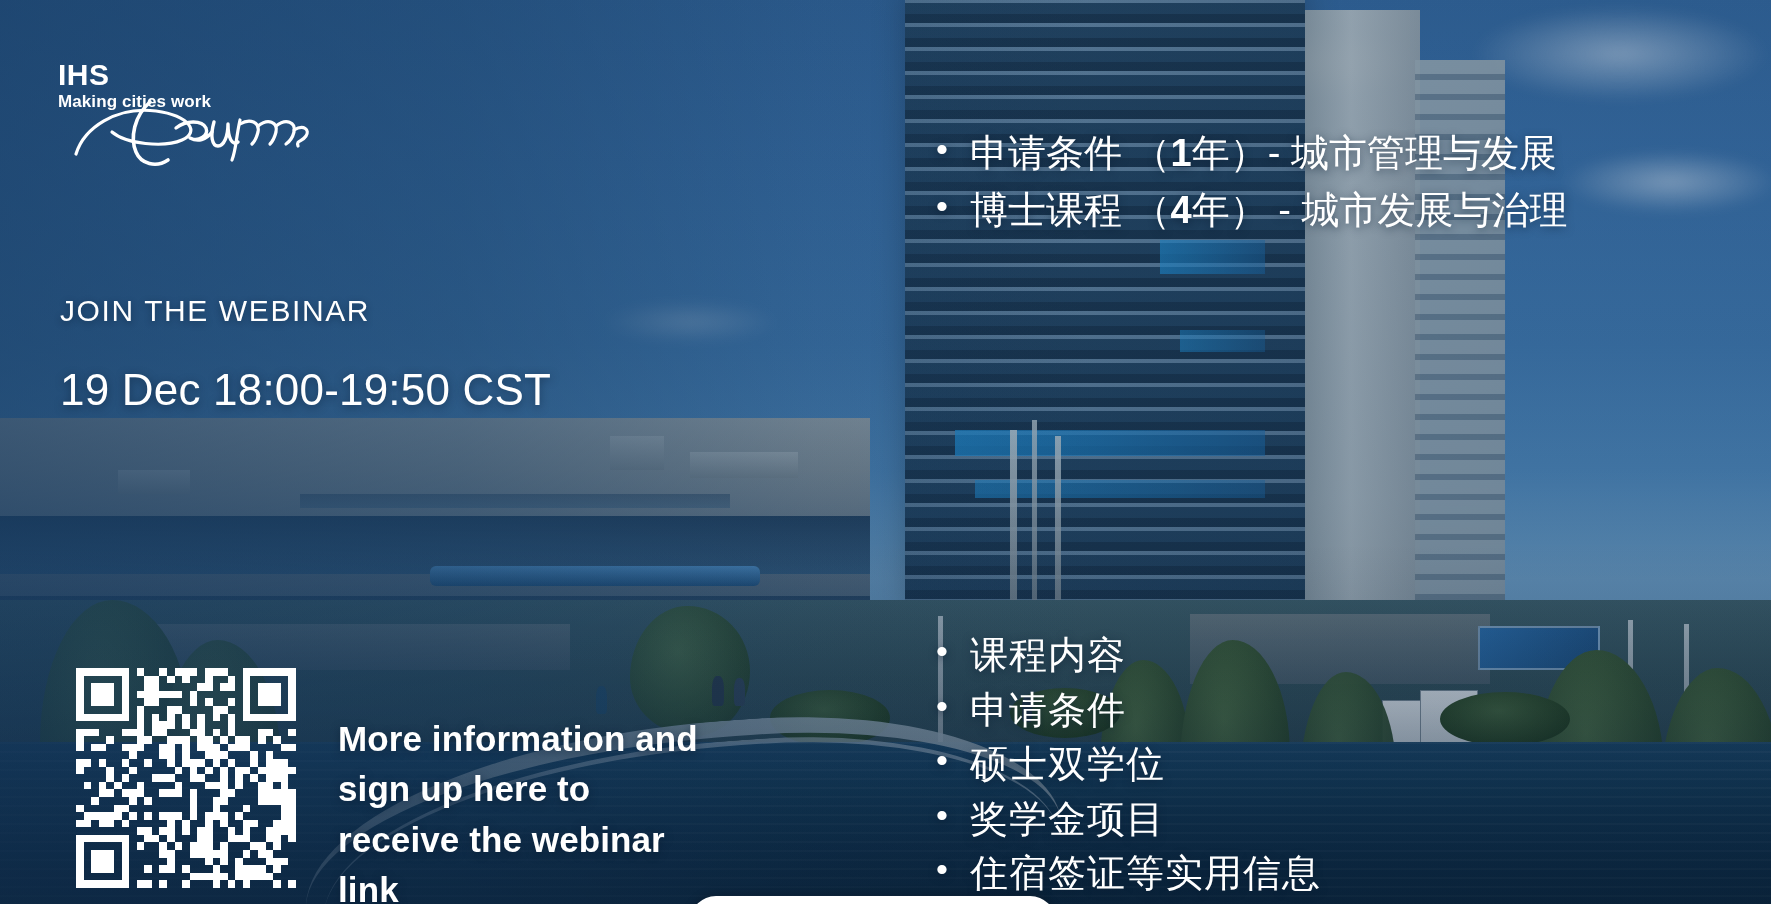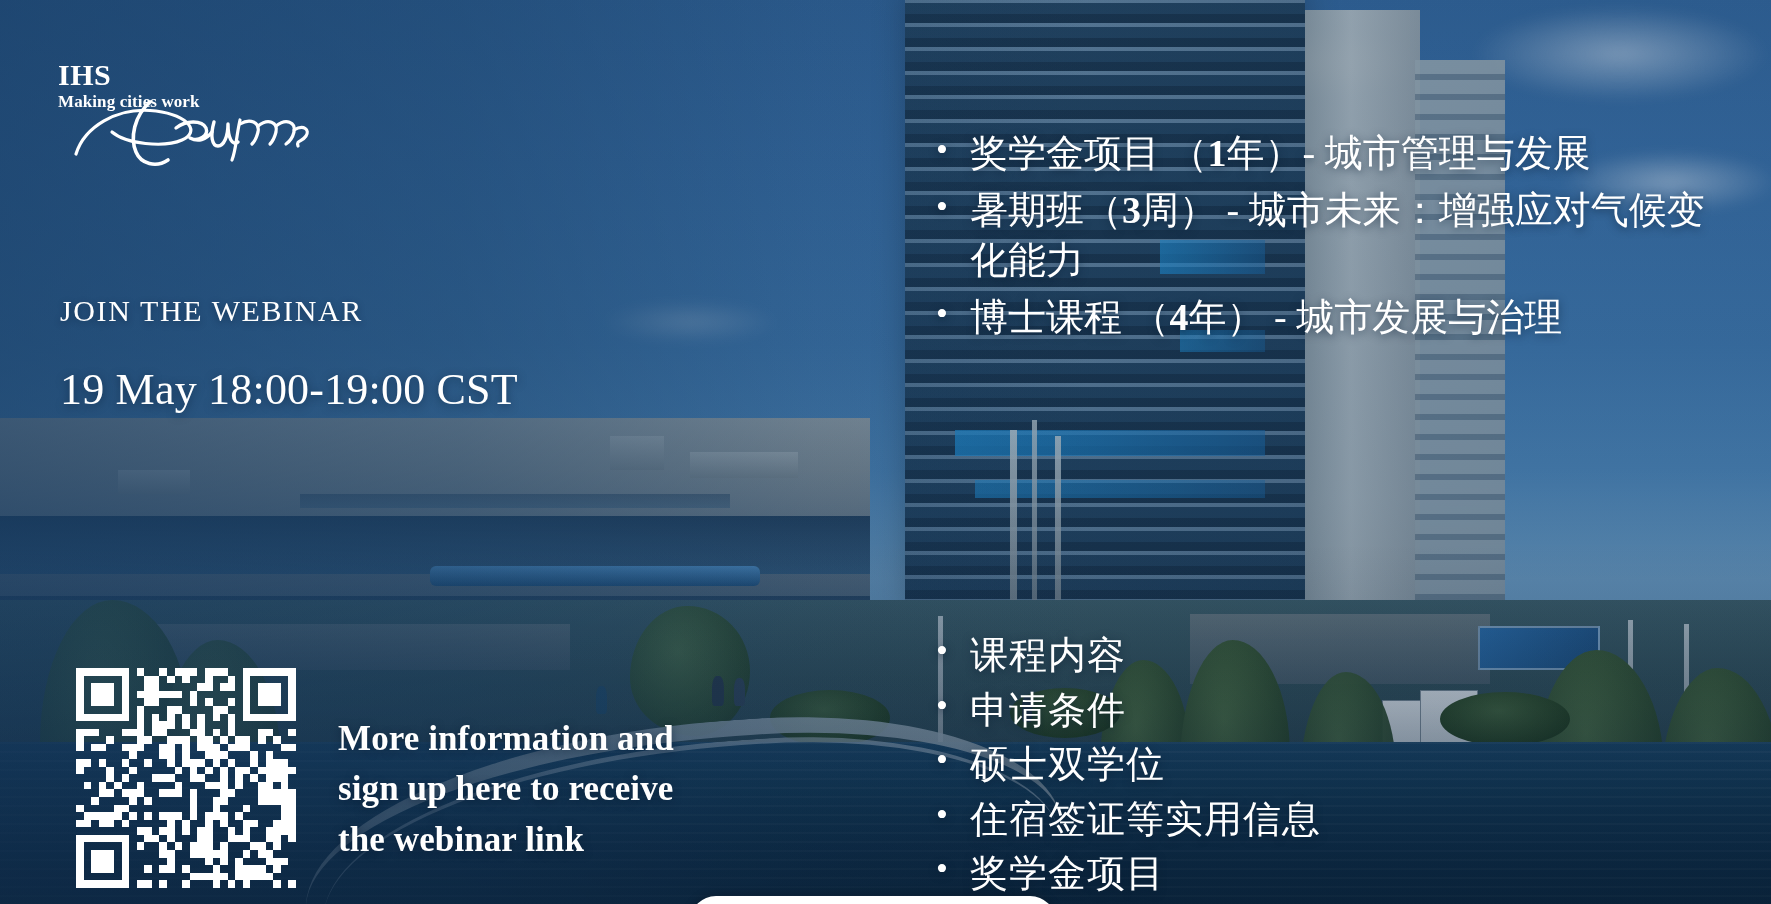--- a/index.html
+++ b/index.html
@@ -12,21 +12,20 @@
     background: #0d2233;
     font-family: "Liberation Sans", "DejaVu Sans", sans-serif;
   }
 
   #banner {
     position: relative;
     width: 1771px;
     height: 904px;
     overflow: hidden;
     background: #a16207;
-    font-family: Liberation Serif, serif;
   }
 
   
   .bg-layer { position: absolute; inset: 0; }
 
   
   .sky {
     background: linear-gradient(180deg,
       #2f6094 0%, #35699f 18%, #3c73a8 38%, #4a82b4 52%, #5f93be 60%, #6b9cc4 64%);
   }
@@ -359,49 +358,46 @@
           <path d="M176 26 C186 20 196 24 194 34 C192 42 188 46 188 46" stroke-width="3.2"></path>
           <path d="M194 28 C204 20 214 24 212 34 C210 42 206 46 206 46" stroke-width="3.2"></path>
           <path d="M212 28 C222 20 232 24 230 34 C228 42 222 46 222 46" stroke-width="3.2"></path>
           <path d="M230 32 C240 26 246 32 242 38 C238 44 232 42 234 48" stroke-width="3.2"></path>
         </g>
       </svg>
     </div>
 
     <div id="headline-block">
       <div class="kicker">JOIN THE WEBINAR</div>
-      <div class="datetime">19 May 18:00-19:00 CST</div>
+      <div class="datetime">19 Dec 18:00-19:50 CST</div>
     </div>
 
     <div id="qr">
       <svg viewBox="0 0 29 29" shape-rendering="crispEdges" aria-hidden="true">
         <g id="qr-modules" fill="#ffffff">
             <path d="M0 0h1v1h-1zM1 0h1v1h-1zM2 0h1v1h-1zM3 0h1v1h-1zM4 0h1v1h-1zM5 0h1v1h-1zM6 0h1v1h-1zM8 0h1v1h-1zM11 0h1v1h-1zM13 0h1v1h-1zM14 0h1v1h-1zM15 0h1v1h-1zM17 0h1v1h-1zM18 0h1v1h-1zM19 0h1v1h-1zM22 0h1v1h-1zM23 0h1v1h-1zM24 0h1v1h-1zM25 0h1v1h-1zM26 0h1v1h-1zM27 0h1v1h-1zM28 0h1v1h-1zM0 1h1v1h-1zM6 1h1v1h-1zM9 1h1v1h-1zM10 1h1v1h-1zM12 1h1v1h-1zM14 1h1v1h-1zM17 1h1v1h-1zM20 1h1v1h-1zM22 1h1v1h-1zM28 1h1v1h-1zM0 2h1v1h-1zM2 2h1v1h-1zM3 2h1v1h-1zM4 2h1v1h-1zM6 2h1v1h-1zM9 2h1v1h-1zM10 2h1v1h-1zM16 2h1v1h-1zM17 2h1v1h-1zM19 2h1v1h-1zM20 2h1v1h-1zM22 2h1v1h-1zM24 2h1v1h-1zM25 2h1v1h-1zM26 2h1v1h-1zM28 2h1v1h-1zM0 3h1v1h-1zM2 3h1v1h-1zM3 3h1v1h-1zM4 3h1v1h-1zM6 3h1v1h-1zM8 3h1v1h-1zM9 3h1v1h-1zM10 3h1v1h-1zM11 3h1v1h-1zM12 3h1v1h-1zM13 3h1v1h-1zM15 3h1v1h-1zM22 3h1v1h-1zM24 3h1v1h-1zM25 3h1v1h-1zM26 3h1v1h-1zM28 3h1v1h-1zM0 4h1v1h-1zM2 4h1v1h-1zM3 4h1v1h-1zM4 4h1v1h-1zM6 4h1v1h-1zM9 4h1v1h-1zM10 4h1v1h-1zM15 4h1v1h-1zM17 4h1v1h-1zM20 4h1v1h-1zM22 4h1v1h-1zM24 4h1v1h-1zM25 4h1v1h-1zM26 4h1v1h-1zM28 4h1v1h-1zM0 5h1v1h-1zM6 5h1v1h-1zM8 5h1v1h-1zM12 5h1v1h-1zM13 5h1v1h-1zM18 5h1v1h-1zM19 5h1v1h-1zM22 5h1v1h-1zM28 5h1v1h-1zM0 6h1v1h-1zM1 6h1v1h-1zM2 6h1v1h-1zM3 6h1v1h-1zM4 6h1v1h-1zM5 6h1v1h-1zM6 6h1v1h-1zM8 6h1v1h-1zM10 6h1v1h-1zM12 6h1v1h-1zM14 6h1v1h-1zM16 6h1v1h-1zM18 6h1v1h-1zM20 6h1v1h-1zM22 6h1v1h-1zM23 6h1v1h-1zM24 6h1v1h-1zM25 6h1v1h-1zM26 6h1v1h-1zM27 6h1v1h-1zM28 6h1v1h-1zM8 7h1v1h-1zM10 7h1v1h-1zM11 7h1v1h-1zM12 7h1v1h-1zM14 7h1v1h-1zM16 7h1v1h-1zM20 7h1v1h-1zM0 8h1v1h-1zM1 8h1v1h-1zM2 8h1v1h-1zM6 8h1v1h-1zM7 8h1v1h-1zM8 8h1v1h-1zM10 8h1v1h-1zM11 8h1v1h-1zM15 8h1v1h-1zM16 8h1v1h-1zM18 8h1v1h-1zM20 8h1v1h-1zM24 8h1v1h-1zM25 8h1v1h-1zM28 8h1v1h-1zM0 9h1v1h-1zM4 9h1v1h-1zM8 9h1v1h-1zM9 9h1v1h-1zM12 9h1v1h-1zM13 9h1v1h-1zM14 9h1v1h-1zM16 9h1v1h-1zM17 9h1v1h-1zM19 9h1v1h-1zM21 9h1v1h-1zM22 9h1v1h-1zM24 9h1v1h-1zM26 9h1v1h-1zM0 10h1v1h-1zM2 10h1v1h-1zM3 10h1v1h-1zM6 10h1v1h-1zM7 10h1v1h-1zM8 10h1v1h-1zM11 10h1v1h-1zM12 10h1v1h-1zM14 10h1v1h-1zM16 10h1v1h-1zM17 10h1v1h-1zM18 10h1v1h-1zM20 10h1v1h-1zM21 10h1v1h-1zM22 10h1v1h-1zM27 10h1v1h-1zM28 10h1v1h-1zM7 11h1v1h-1zM11 11h1v1h-1zM12 11h1v1h-1zM14 11h1v1h-1zM17 11h1v1h-1zM18 11h1v1h-1zM19 11h1v1h-1zM23 11h1v1h-1zM25 11h1v1h-1zM0 12h1v1h-1zM1 12h1v1h-1zM3 12h1v1h-1zM6 12h1v1h-1zM9 12h1v1h-1zM12 12h1v1h-1zM14 12h1v1h-1zM15 12h1v1h-1zM16 12h1v1h-1zM18 12h1v1h-1zM20 12h1v1h-1zM23 12h1v1h-1zM25 12h1v1h-1zM26 12h1v1h-1zM27 12h1v1h-1zM0 13h1v1h-1zM4 13h1v1h-1zM7 13h1v1h-1zM13 13h1v1h-1zM15 13h1v1h-1zM17 13h1v1h-1zM19 13h1v1h-1zM21 13h1v1h-1zM22 13h1v1h-1zM24 13h1v1h-1zM25 13h1v1h-1zM26 13h1v1h-1zM27 13h1v1h-1zM28 13h1v1h-1zM4 14h1v1h-1zM6 14h1v1h-1zM10 14h1v1h-1zM11 14h1v1h-1zM12 14h1v1h-1zM15 14h1v1h-1zM16 14h1v1h-1zM19 14h1v1h-1zM21 14h1v1h-1zM23 14h1v1h-1zM25 14h1v1h-1zM26 14h1v1h-1zM27 14h1v1h-1zM1 15h1v1h-1zM3 15h1v1h-1zM5 15h1v1h-1zM8 15h1v1h-1zM13 15h1v1h-1zM17 15h1v1h-1zM18 15h1v1h-1zM19 15h1v1h-1zM21 15h1v1h-1zM24 15h1v1h-1zM25 15h1v1h-1zM27 15h1v1h-1zM3 16h1v1h-1zM4 16h1v1h-1zM6 16h1v1h-1zM7 16h1v1h-1zM8 16h1v1h-1zM11 16h1v1h-1zM12 16h1v1h-1zM13 16h1v1h-1zM15 16h1v1h-1zM19 16h1v1h-1zM20 16h1v1h-1zM24 16h1v1h-1zM25 16h1v1h-1zM26 16h1v1h-1zM27 16h1v1h-1zM28 16h1v1h-1zM2 17h1v1h-1zM7 17h1v1h-1zM9 17h1v1h-1zM15 17h1v1h-1zM18 17h1v1h-1zM19 17h1v1h-1zM24 17h1v1h-1zM25 17h1v1h-1zM26 17h1v1h-1zM27 17h1v1h-1zM28 17h1v1h-1zM0 18h1v1h-1zM5 18h1v1h-1zM6 18h1v1h-1zM15 18h1v1h-1zM18 18h1v1h-1zM22 18h1v1h-1zM27 18h1v1h-1zM28 18h1v1h-1zM1 19h1v1h-1zM2 19h1v1h-1zM3 19h1v1h-1zM4 19h1v1h-1zM5 19h1v1h-1zM7 19h1v1h-1zM9 19h1v1h-1zM11 19h1v1h-1zM12 19h1v1h-1zM13 19h1v1h-1zM15 19h1v1h-1zM17 19h1v1h-1zM18 19h1v1h-1zM19 19h1v1h-1zM21 19h1v1h-1zM27 19h1v1h-1zM28 19h1v1h-1zM0 20h1v1h-1zM1 20h1v1h-1zM3 20h1v1h-1zM4 20h1v1h-1zM6 20h1v1h-1zM12 20h1v1h-1zM14 20h1v1h-1zM17 20h1v1h-1zM19 20h1v1h-1zM22 20h1v1h-1zM23 20h1v1h-1zM26 20h1v1h-1zM27 20h1v1h-1zM28 20h1v1h-1zM8 21h1v1h-1zM9 21h1v1h-1zM11 21h1v1h-1zM12 21h1v1h-1zM14 21h1v1h-1zM16 21h1v1h-1zM17 21h1v1h-1zM20 21h1v1h-1zM22 21h1v1h-1zM25 21h1v1h-1zM26 21h1v1h-1zM27 21h1v1h-1zM28 21h1v1h-1zM0 22h1v1h-1zM1 22h1v1h-1zM2 22h1v1h-1zM3 22h1v1h-1zM4 22h1v1h-1zM5 22h1v1h-1zM6 22h1v1h-1zM9 22h1v1h-1zM10 22h1v1h-1zM12 22h1v1h-1zM16 22h1v1h-1zM17 22h1v1h-1zM20 22h1v1h-1zM21 22h1v1h-1zM22 22h1v1h-1zM25 22h1v1h-1zM26 22h1v1h-1zM28 22h1v1h-1zM0 23h1v1h-1zM6 23h1v1h-1zM8 23h1v1h-1zM11 23h1v1h-1zM13 23h1v1h-1zM15 23h1v1h-1zM16 23h1v1h-1zM17 23h1v1h-1zM19 23h1v1h-1zM23 23h1v1h-1zM24 23h1v1h-1zM26 23h1v1h-1zM0 24h1v1h-1zM2 24h1v1h-1zM3 24h1v1h-1zM4 24h1v1h-1zM6 24h1v1h-1zM11 24h1v1h-1zM12 24h1v1h-1zM15 24h1v1h-1zM16 24h1v1h-1zM17 24h1v1h-1zM18 24h1v1h-1zM19 24h1v1h-1zM22 24h1v1h-1zM24 24h1v1h-1zM25 24h1v1h-1zM0 25h1v1h-1zM2 25h1v1h-1zM3 25h1v1h-1zM4 25h1v1h-1zM6 25h1v1h-1zM12 25h1v1h-1zM17 25h1v1h-1zM19 25h1v1h-1zM21 25h1v1h-1zM25 25h1v1h-1zM26 25h1v1h-1zM27 25h1v1h-1zM0 26h1v1h-1zM2 26h1v1h-1zM3 26h1v1h-1zM4 26h1v1h-1zM6 26h1v1h-1zM9 26h1v1h-1zM11 26h1v1h-1zM12 26h1v1h-1zM14 26h1v1h-1zM18 26h1v1h-1zM21 26h1v1h-1zM22 26h1v1h-1zM23 26h1v1h-1zM24 26h1v1h-1zM26 26h1v1h-1zM0 27h1v1h-1zM6 27h1v1h-1zM15 27h1v1h-1zM16 27h1v1h-1zM17 27h1v1h-1zM18 27h1v1h-1zM19 27h1v1h-1zM21 27h1v1h-1zM22 27h1v1h-1zM23 27h1v1h-1zM24 27h1v1h-1zM25 27h1v1h-1zM0 28h1v1h-1zM1 28h1v1h-1zM2 28h1v1h-1zM3 28h1v1h-1zM4 28h1v1h-1zM5 28h1v1h-1zM6 28h1v1h-1zM8 28h1v1h-1zM9 28h1v1h-1zM11 28h1v1h-1zM14 28h1v1h-1zM18 28h1v1h-1zM20 28h1v1h-1zM22 28h1v1h-1zM26 28h1v1h-1zM28 28h1v1h-1z" fill="#ffffff"></path>
           </g>
       </svg>
     </div>
 
     <div id="signup-caption">More information and sign up here to receive the webinar link</div>
 
     <ul id="programme-list">
       <li>
-        <span>奖学金项目 （</span><b>1</b><span>年）- 城市管理与发展</span>
-      </li>
-      <li>
-        <span>暑期班（</span><b>3</b><span>周） - 城市未来：增强应对气候变化能力</span>
+        <span>申请条件 （</span><b>1</b><span>年）- 城市管理与发展</span>
       </li>
       <li>
         <span>博士课程 （</span><b>4</b><span>年） - 城市发展与治理</span>
       </li>
     </ul>
 
     <ul id="topic-list">
       <li>课程内容</li>
       <li>申请条件</li>
       <li>硕士双学位</li>
+      <li>奖学金项目</li>
       <li>住宿签证等实用信息</li>
-      <li>奖学金项目</li>
     </ul>
 
     <div id="cta-pill"></div>
 
   </div>
 </div>
 
 </body></html>

